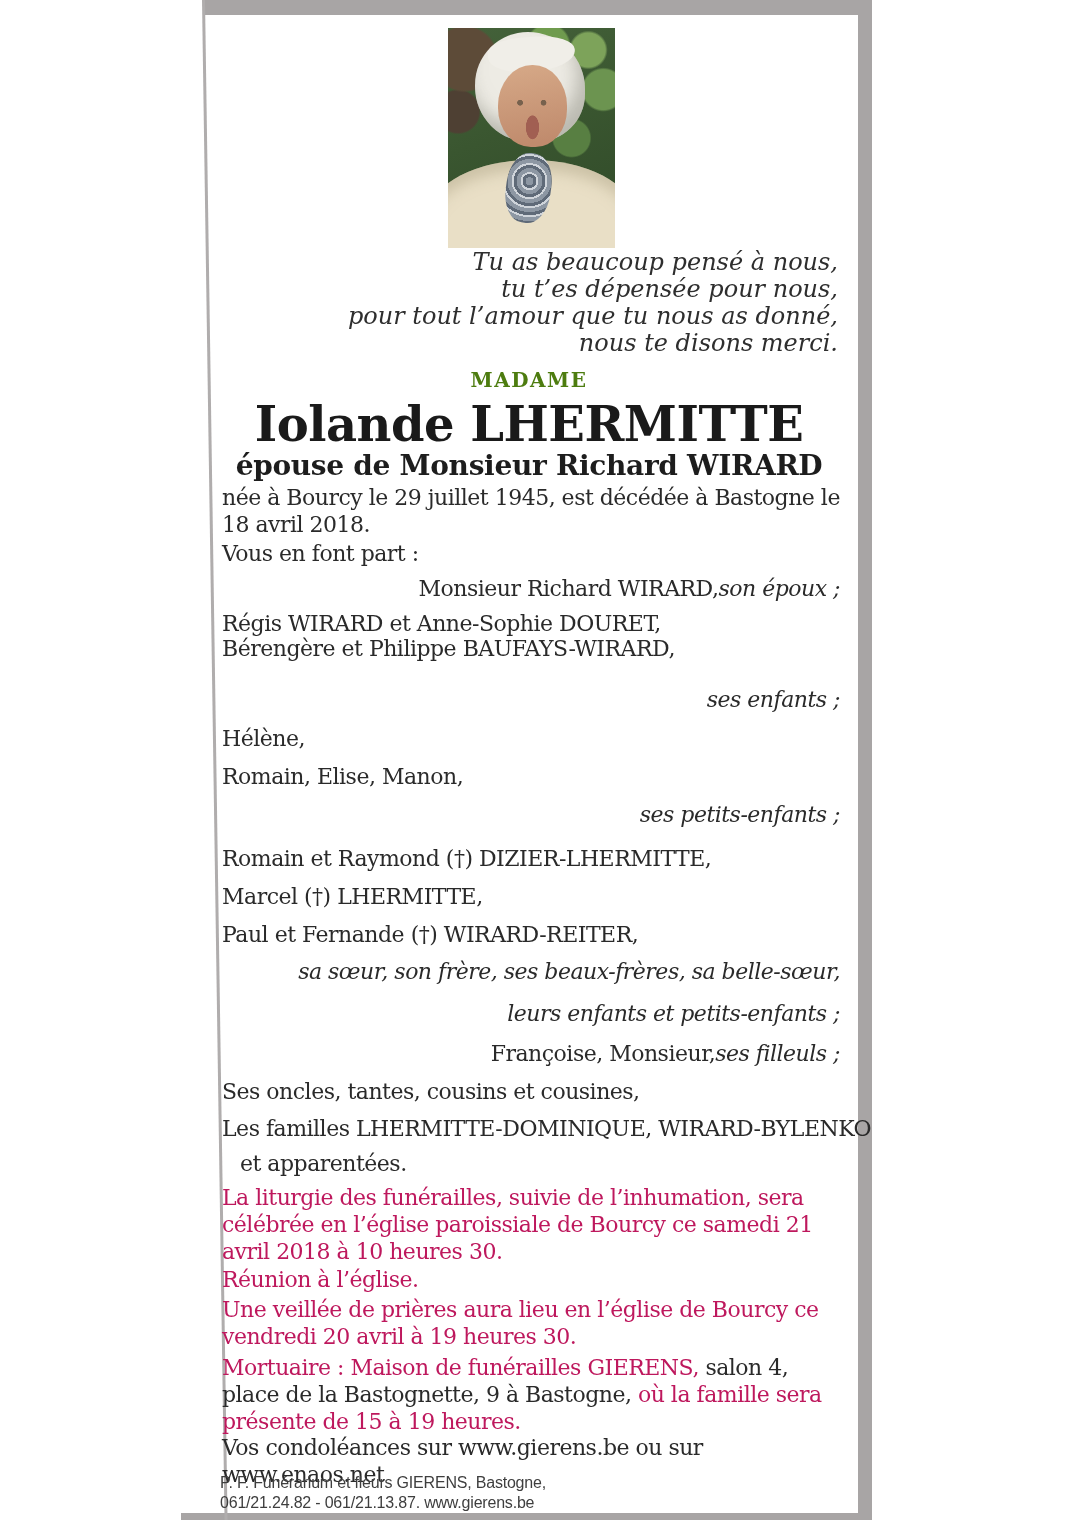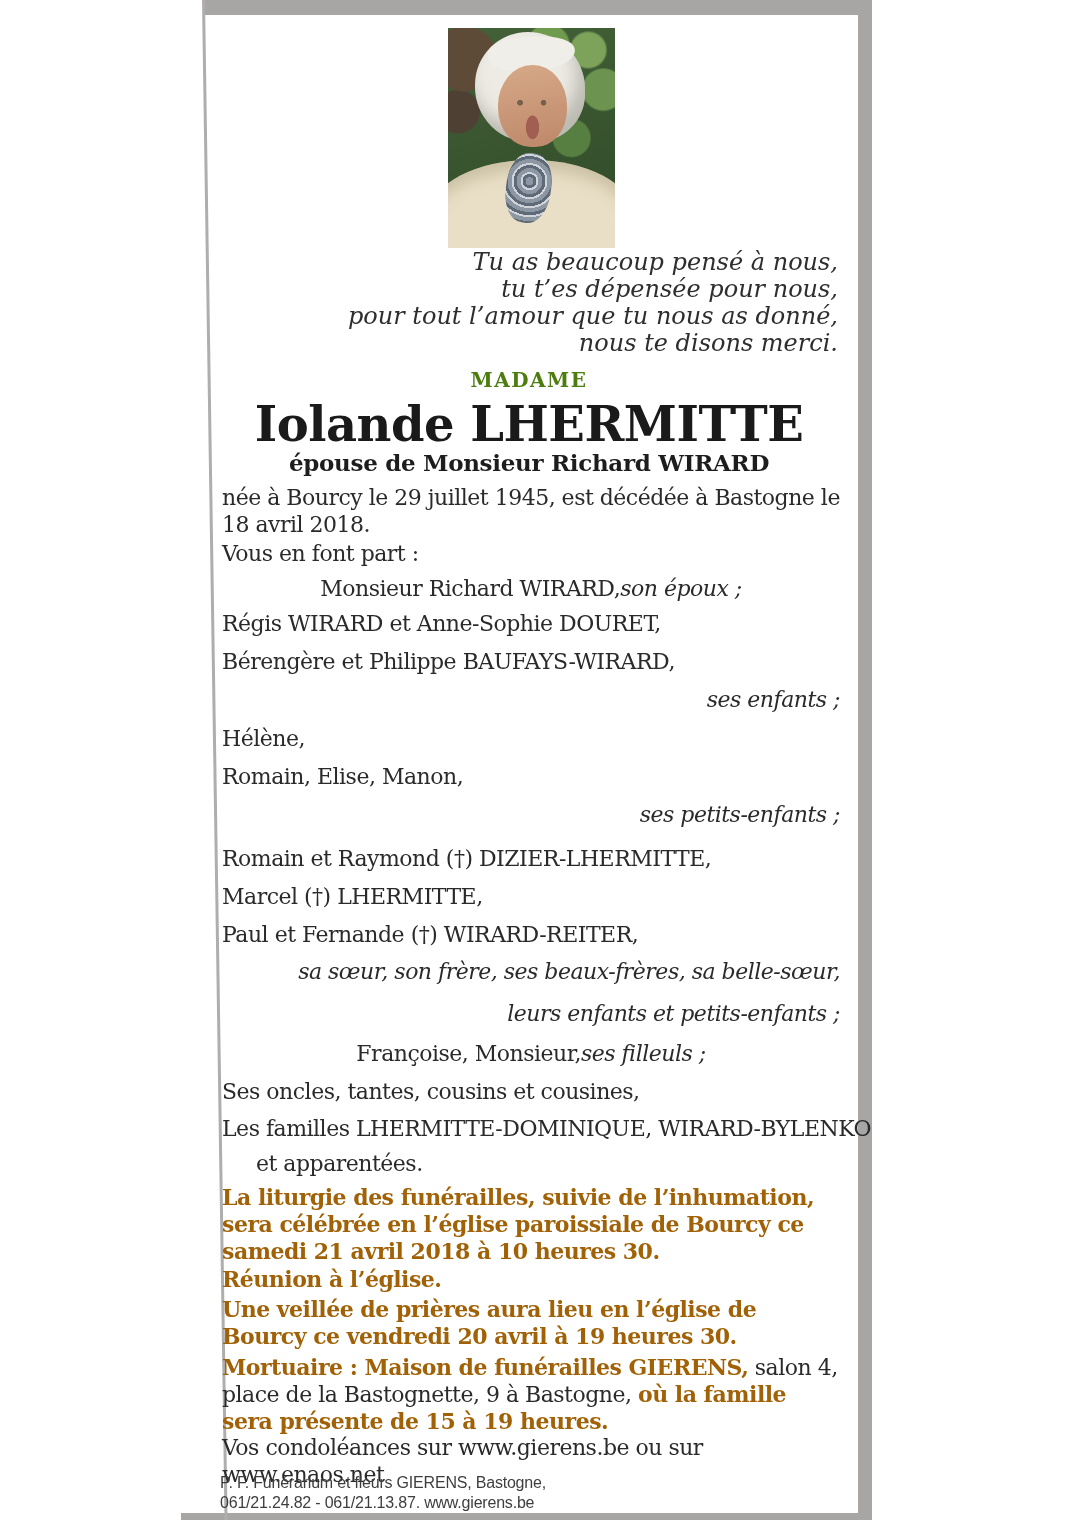--- a/index.html
+++ b/index.html
@@ -50,30 +50,30 @@
     border-radius:45%;transform:rotate(8deg);}
 
   
   .quote{position:absolute;left:220px;top:249px;width:618px;text-align:right;
     font-style:italic;font-size:24px;line-height:27px;color:#2e2e2e;}
   .madame{position:absolute;left:220px;top:368px;width:618px;text-align:center;
     font-weight:bold;font-size:20px;letter-spacing:1.5px;color:#4d7c0f;}
   .name{position:absolute;left:220px;top:396px;width:618px;text-align:center;
     font-weight:bold;font-size:48px;letter-spacing:-0.5px;color:#1a1a1a;}
   .epouse{position:absolute;left:220px;top:449px;width:618px;text-align:center;
-    font-weight:bold;font-size:23px;letter-spacing:-0.3px;color:#1d1d1d;}
+    font-weight:bold;font-size:28px;letter-spacing:-0.3px;color:#1d1d1d;}
 
   .content{position:absolute;left:222px;top:0;width:618px;font-size:22px;letter-spacing:-0.5px;}
   .row{position:absolute;width:100%;white-space:nowrap;}
-  .row.flex{display:flex;justify-content:center;}
+  .row.flex{display:flex;justify-content:flex-end;}
   .row .rel, .row.rel-only{font-style:italic;}
   .row.rel-only{text-align:right;}
-  .row.indent{padding-left:34px;box-sizing:border-box;}
+  .row.indent{padding-left:18px;box-sizing:border-box;}
   .para{position:absolute;width:100%;line-height:27px;white-space:normal;}
-  .para.bold, .b{font-weight:bold;color:#a16207;}
+  .para.bold, .b{font-weight:normal;color:#be185d;}
 
   .footer{position:absolute;left:220px;top:1473px;width:618px;text-align:left;
     font-family:"Liberation Sans","DejaVu Sans",sans-serif;font-size:16px;
     line-height:20px;color:#3e3e3e;letter-spacing:-0.2px;}
 </style>
 </head>
 <body>
 
 <div class="page">
 
@@ -105,21 +105,21 @@
 
     <div class="para" style="top:484px">née à Bourcy le 29 juillet 1945, est décédée à Bastogne le 18 avril 2018.</div>
     <div class="row" style="top:541px">Vous en font part :</div>
 
     <div class="row flex" style="top:576px">
       <span>Monsieur Richard WIRARD,</span>
       <span class="rel">son époux ;</span>
     </div>
 
     <div class="row" style="top:611px">Régis WIRARD et Anne-Sophie DOURET,</div>
-    <div class="row" style="top:649px">Bérengère et Philippe BAUFAYS-WIRARD,</div>
+    <div class="row" style="top:636px">Bérengère et Philippe BAUFAYS-WIRARD,</div>
     <div class="row rel-only" style="top:687px">ses enfants ;</div>
 
     <div class="row" style="top:726px">Hélène,</div>
     <div class="row" style="top:764px">Romain, Elise, Manon,</div>
     <div class="row rel-only" style="top:802px">ses petits-enfants ;</div>
 
     <div class="row" style="top:846px">Romain et Raymond (†) DIZIER-LHERMITTE,</div>
     <div class="row" style="top:884px">Marcel (†) LHERMITTE,</div>
     <div class="row" style="top:922px">Paul et Fernande (†) WIRARD-REITER,</div>
     <div class="row rel-only" style="top:959px">sa sœur, son frère, ses beaux-frères, sa belle-sœur,</div>

